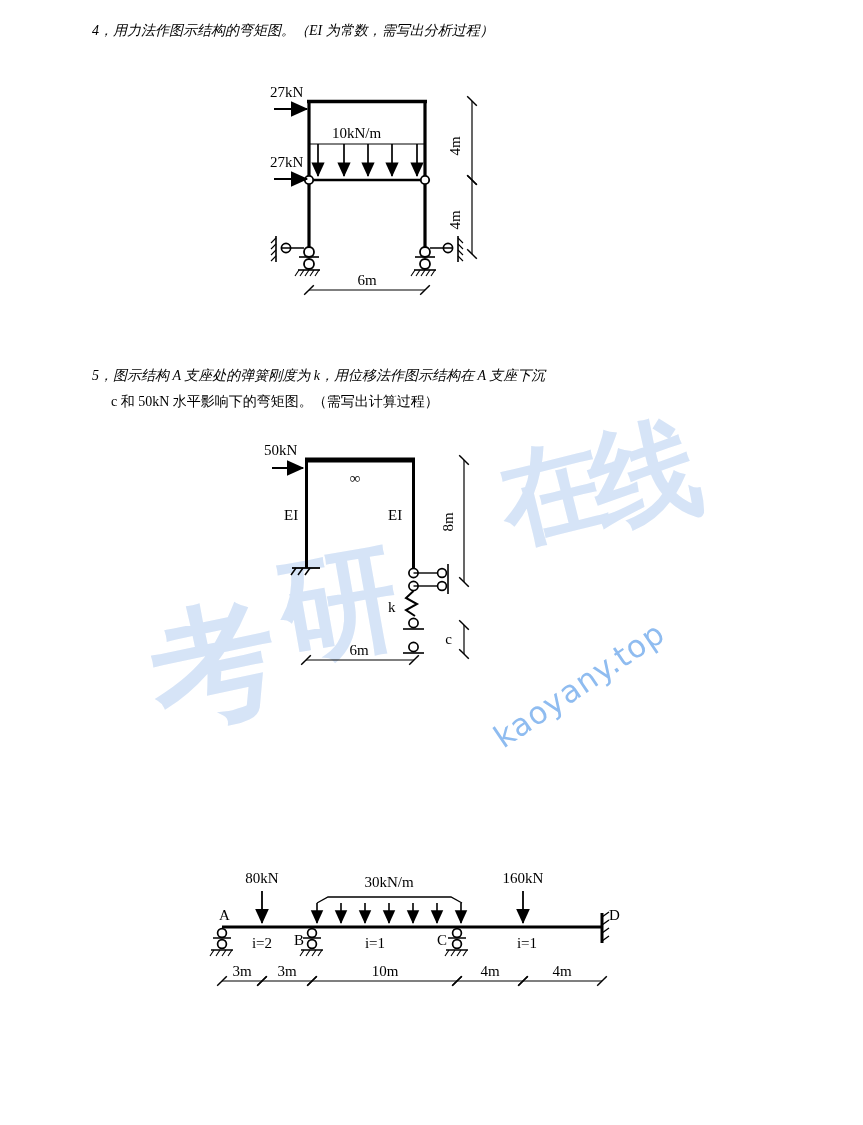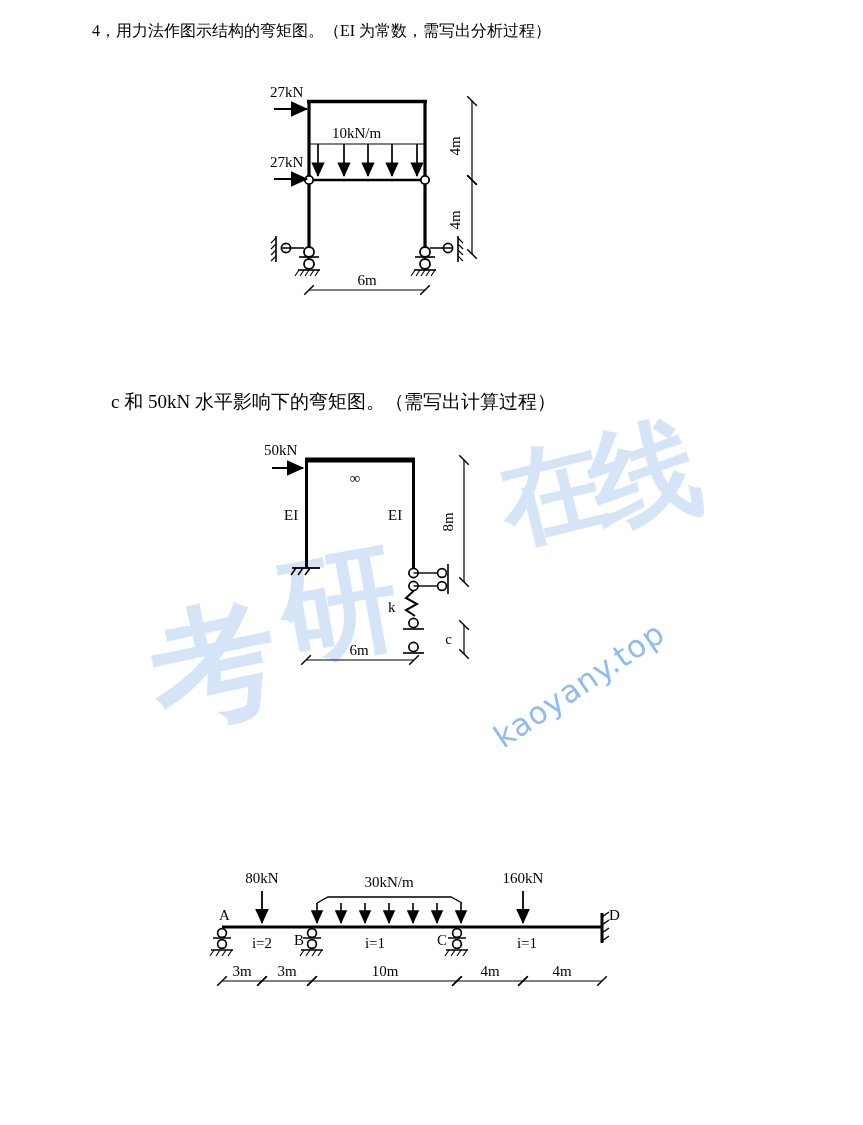--- a/index.html
+++ b/index.html
@@ -16,23 +16,23 @@
     position:absolute;color:#d6e4f7;font-family:"DejaVu Serif",serif;
     font-weight:700;line-height:1;user-select:none;
   }
   .wm-url{
     position:absolute;color:#8fbcf0;font-family:"DejaVu Sans",sans-serif;
     font-size:31px;letter-spacing:1px;
     transform:rotate(-34deg);transform-origin:left top;user-select:none;
   }
 
   
-  .q{position:absolute;font-size:16px;line-height:26px;white-space:nowrap;z-index:3;}
+  .q{position:absolute;font-size:14px;line-height:26px;white-space:nowrap;z-index:3;font-style:italic;}
   .q .num{font-family:"Liberation Serif",serif;}
-  .q2{position:absolute;font-size:19px;line-height:26px;white-space:nowrap;z-index:3;}
+  .q2{position:absolute;font-size:14px;line-height:26px;white-space:nowrap;z-index:3;}
 
   
   .fig{position:absolute;z-index:2;}
   svg{display:block;overflow:visible;}
   .lbl{font-family:"Liberation Serif",serif;font-size:15px;fill:#000;}
 </style>
 </head>
 <body>
 
 <div class="page">
@@ -123,20 +123,23 @@
         <text class="lbl" x="198" y="138" transform="rotate(-90 198 138)" text-anchor="middle">4m</text>
       </g>
 
       <g>
         <line x1="47" y1="208" x2="163" y2="208" stroke="#000" stroke-width="1.2" marker-start="url(#tick4s)" marker-end="url(#tick4e)"></line>
         <text class="lbl" x="105" y="203" text-anchor="middle">6m</text>
       </g>
     </svg>
   </div>
 
+  <div class="q" style="left:92px;top:363px;">
+    <span class="num">5，</span><span>图示结构 A 支座处的弹簧刚度为 k，用位移法作图示结构在 A 支座下沉</span>
+  </div>
   <div class="q2" style="left:111px;top:389px;">
     <span>c 和 50kN 水平影响下的弯矩图。（需写出计算过程）</span>
   </div>
 
   <div class="fig" style="left:262px;top:440px;">
     <svg width="225" height="235" viewBox="0 0 225 235">
       <defs>
         <marker id="ah5" markerWidth="9" markerHeight="9" refX="8" refY="4.5" orient="auto">
           <path d="M0,0.6 L8.6,4.5 L0,8.4 z" fill="#000"></path>
         </marker>

